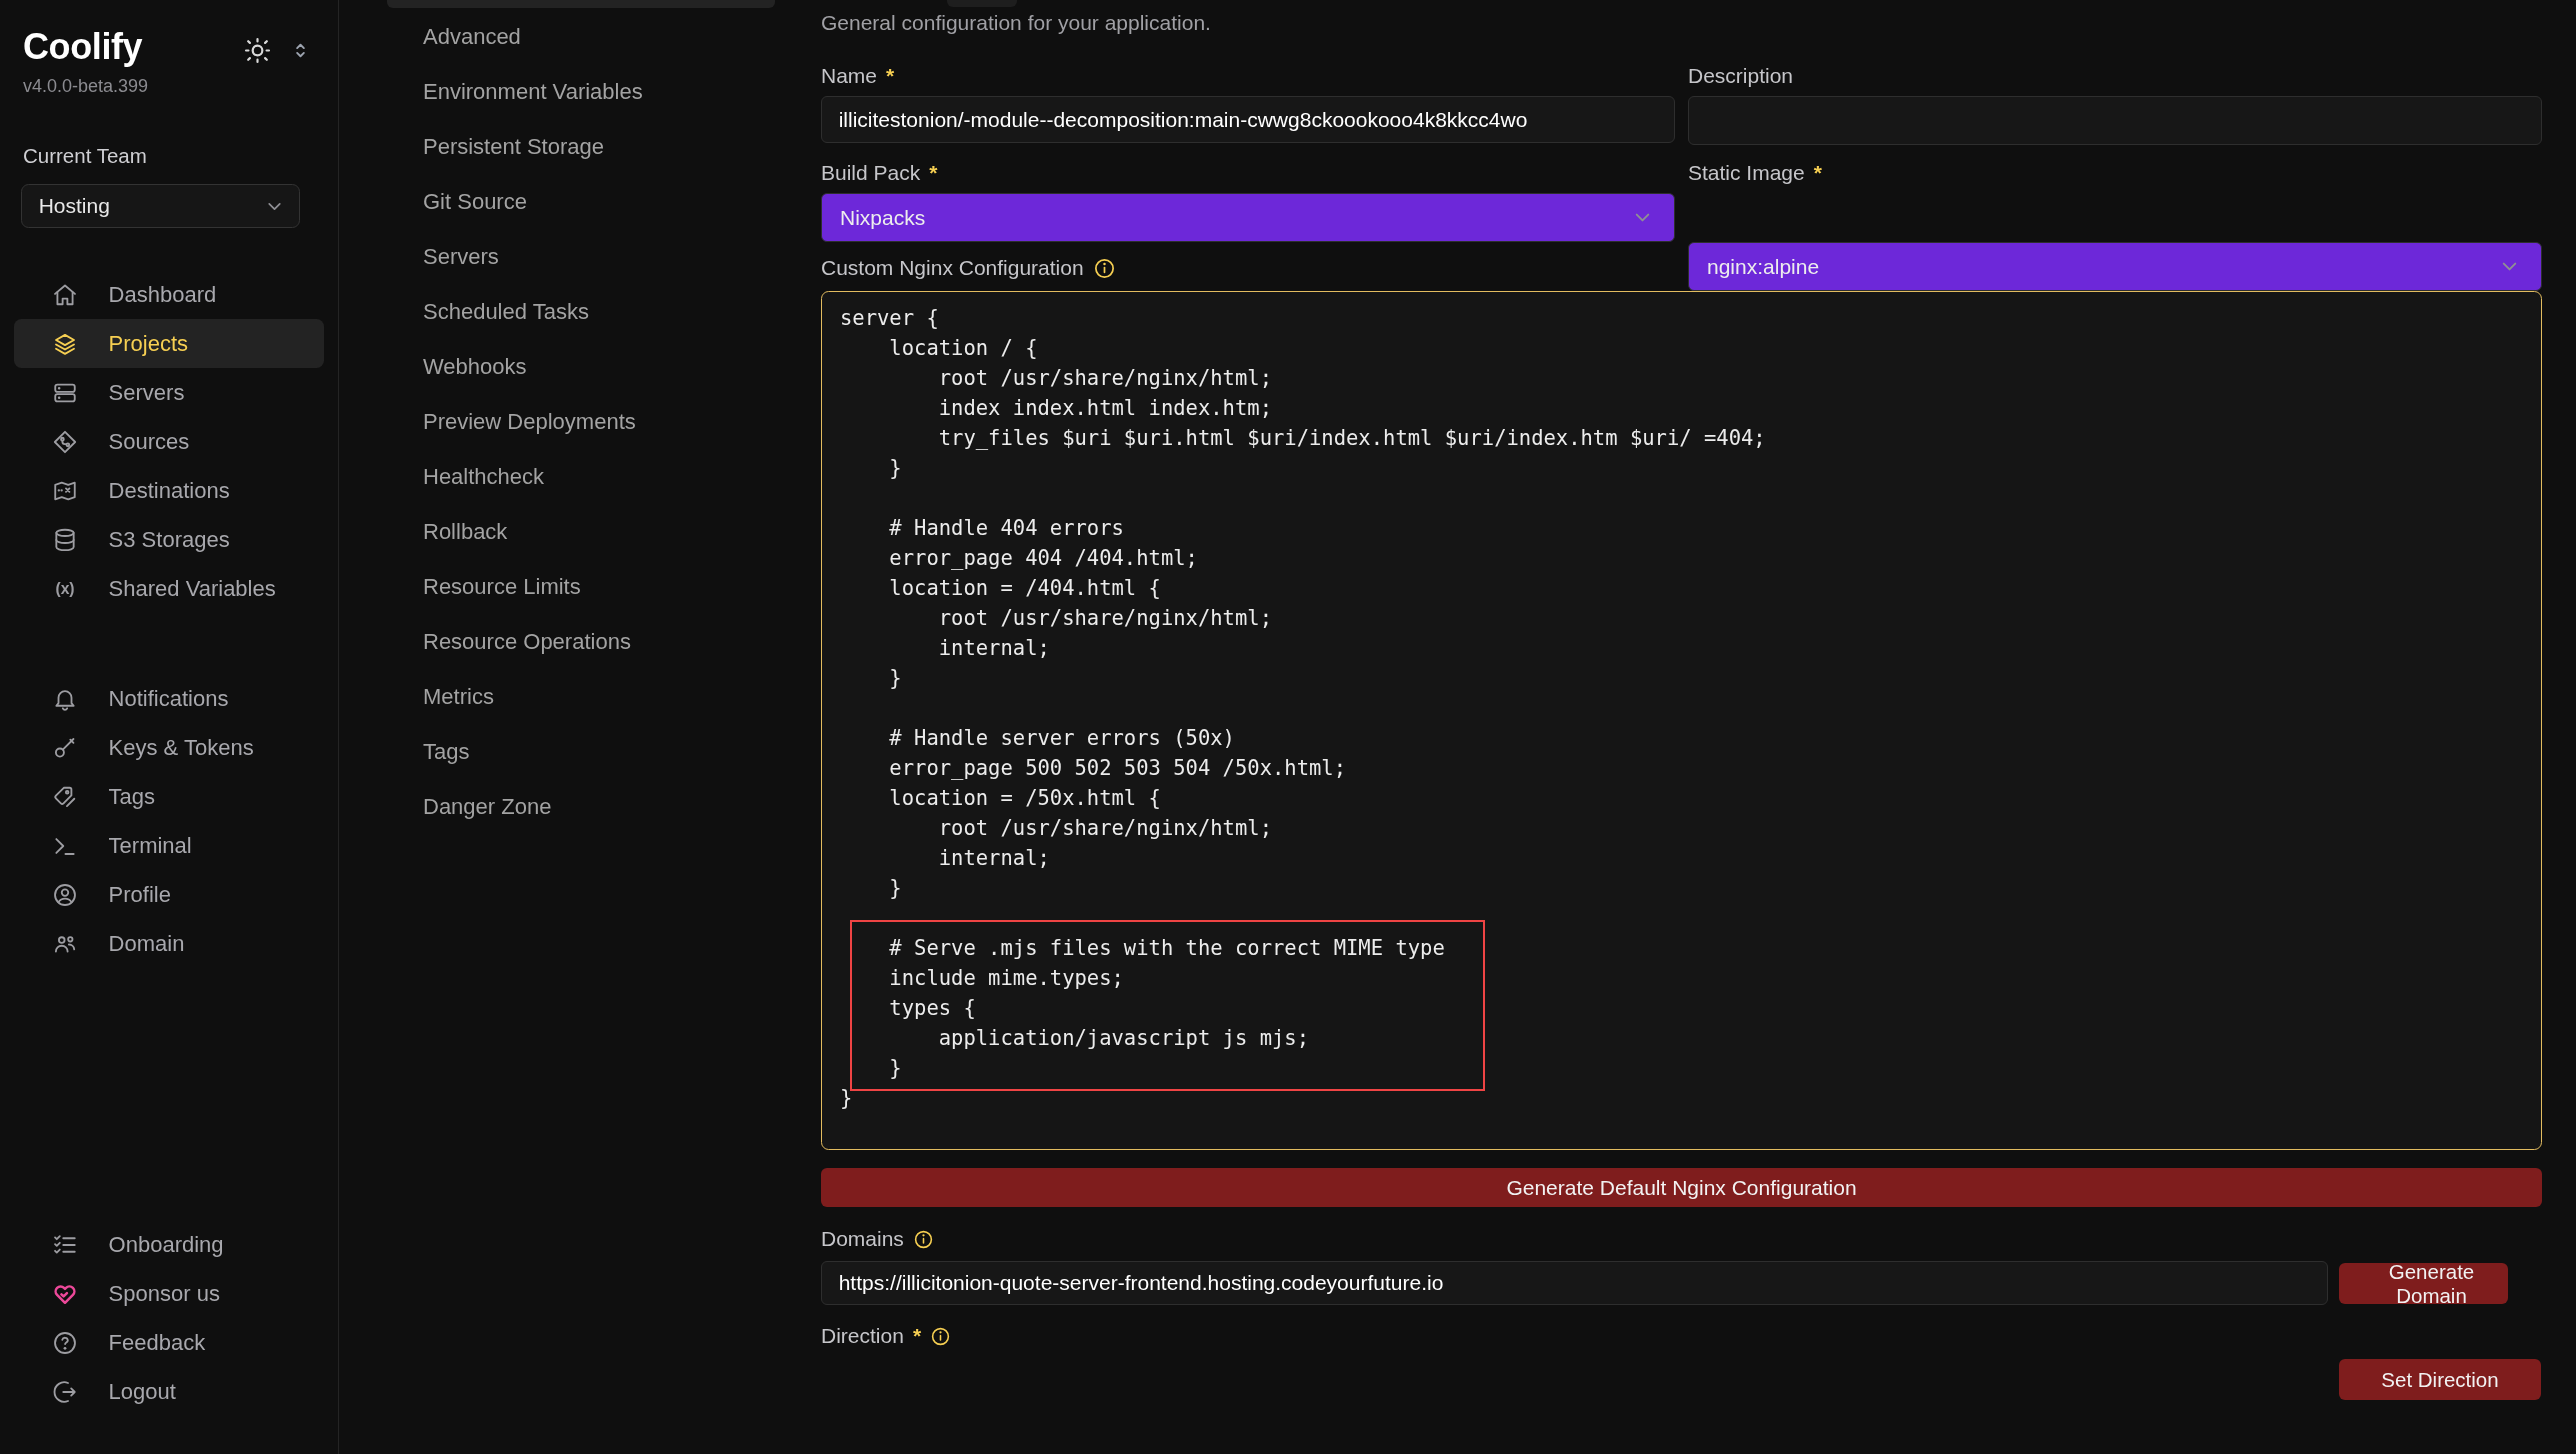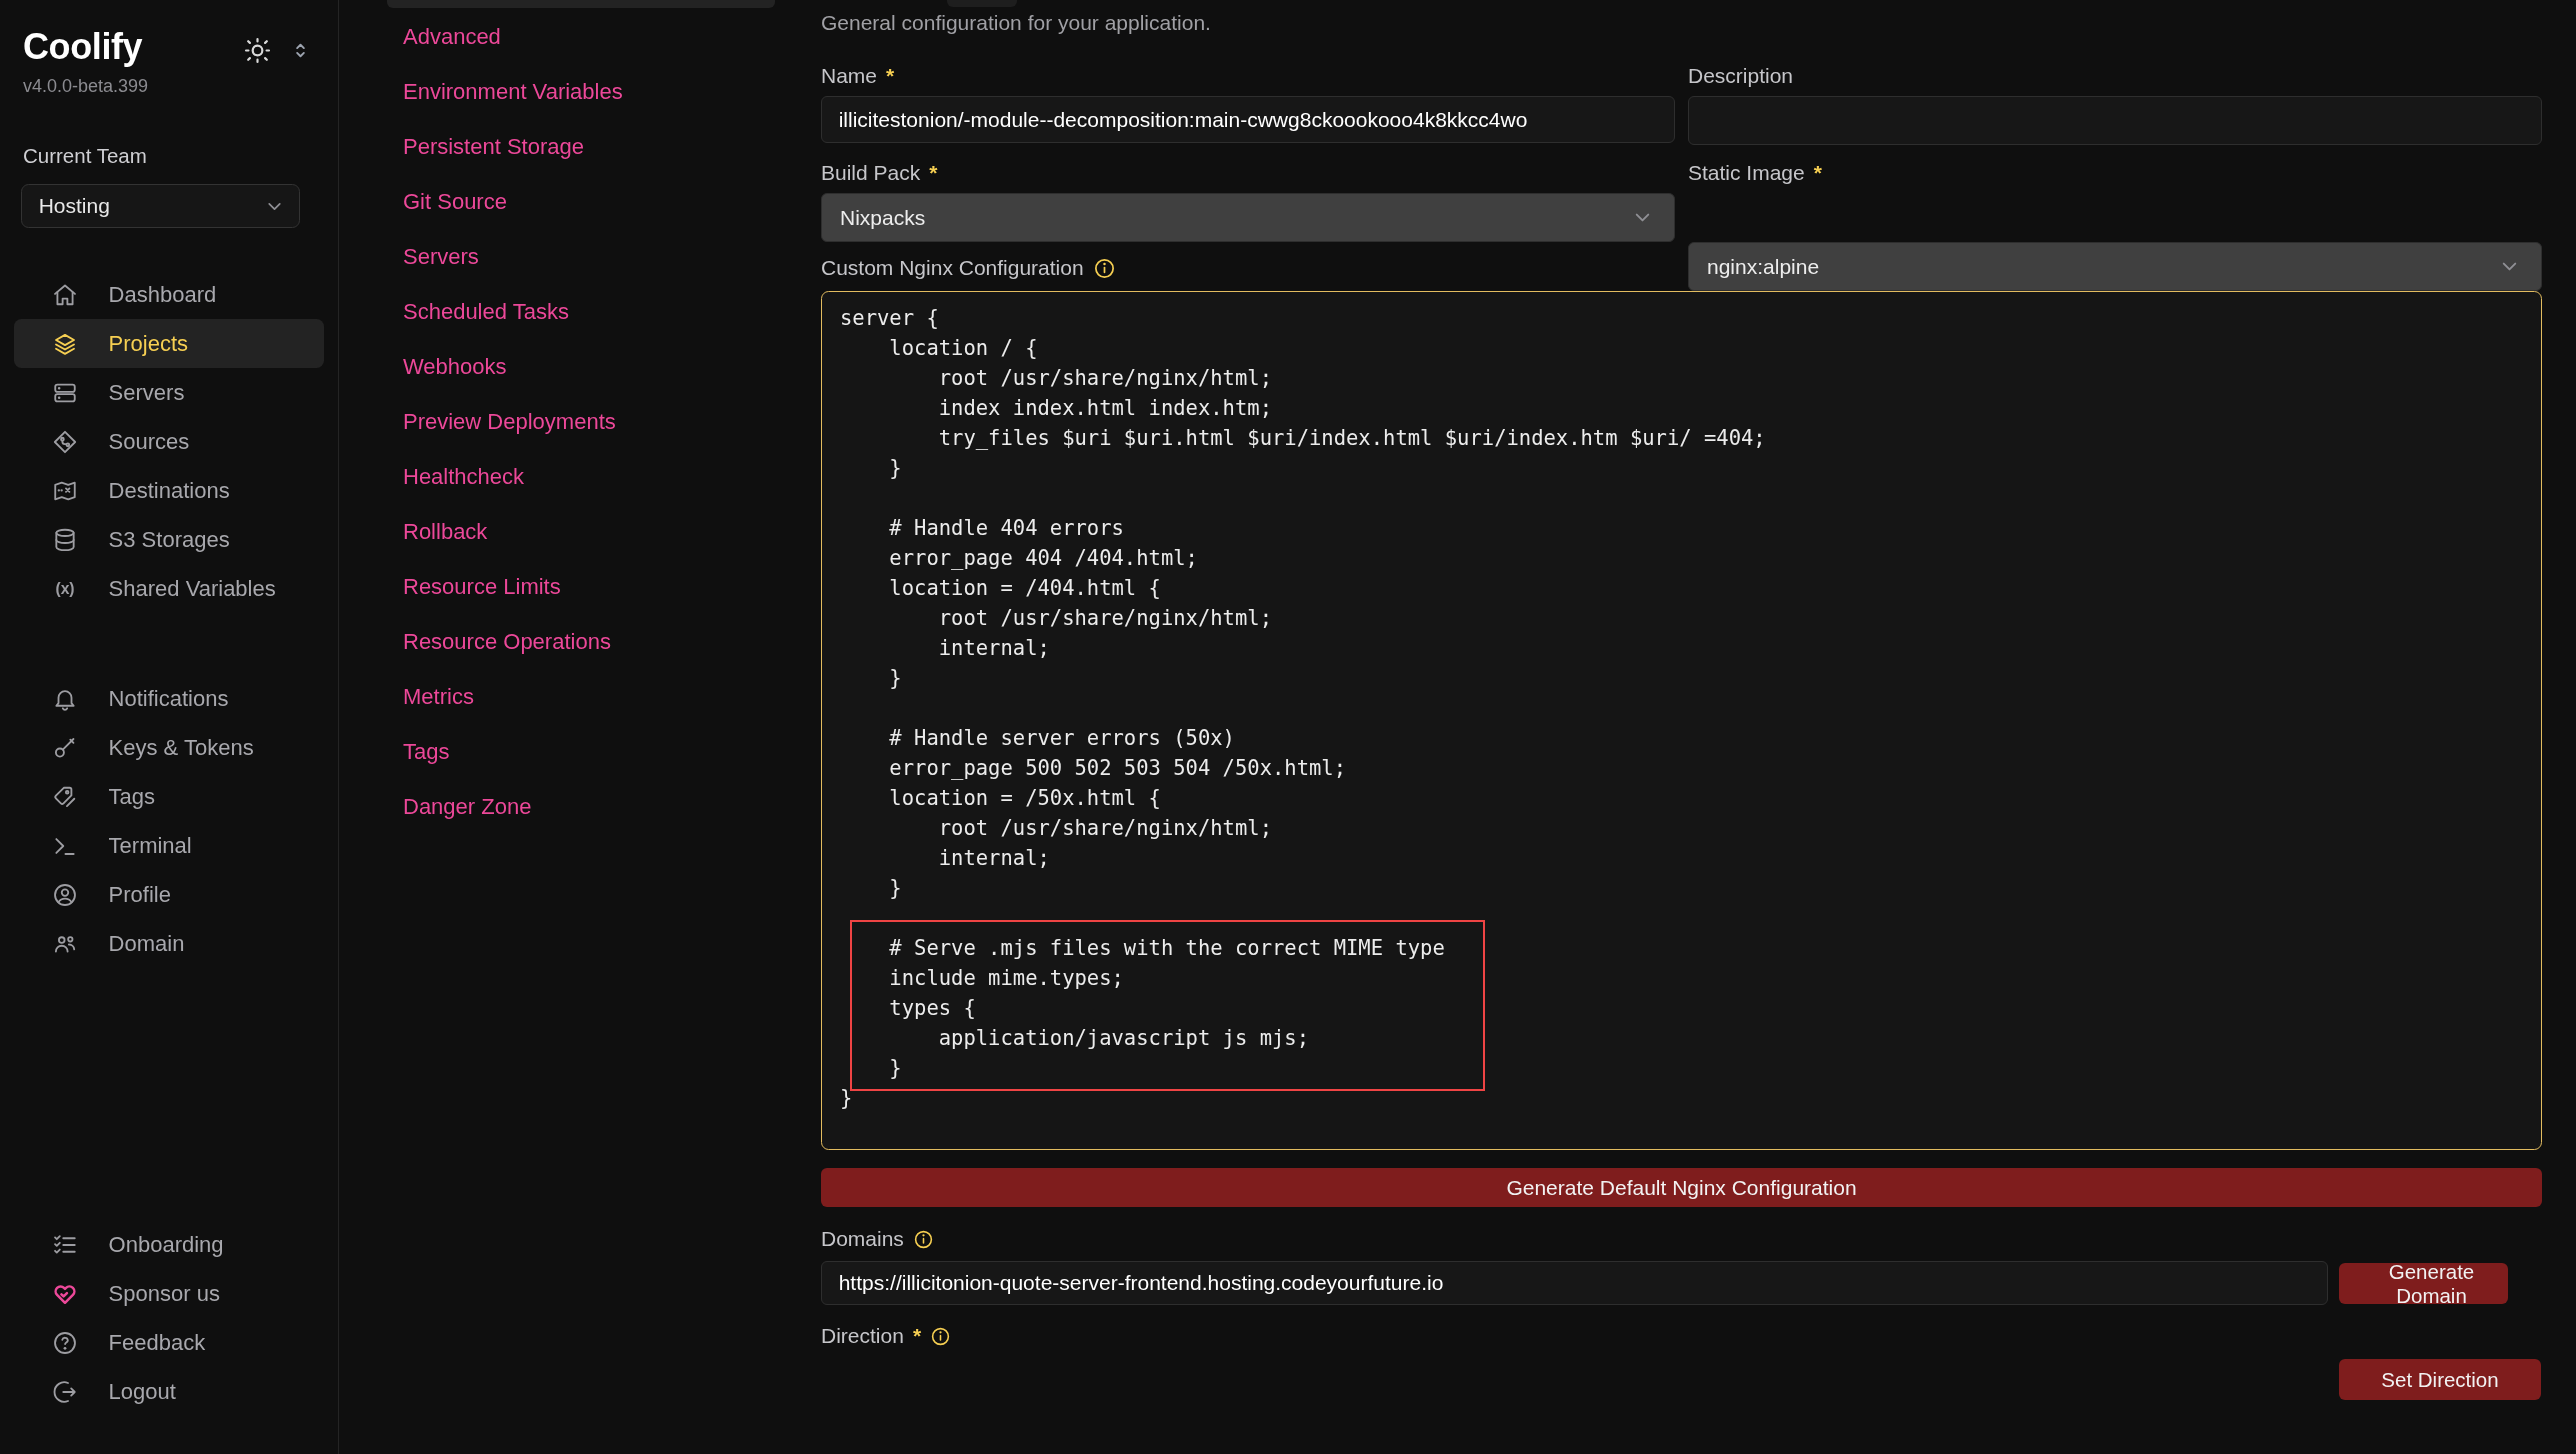--- a/index.html
+++ b/index.html
@@ -42,37 +42,37 @@
   .nav-item .ic { width: 27px; height: 27px; display: flex; align-items: center; justify-content: center; color: #9d9da2; }
   .nav-item.active { background: #232323; color: #f6cf52; }
   .nav-item.active .ic { color: #f6cf52; }
   .nav-item .ic.pink { color: #ec4899; }
   .sidebar-bottom { position: absolute; left: 0; right: 0; bottom: 38px; }
 
   
   .subnav { position: absolute; left: 340px; top: 0; width: 481px; height: 1454px; }
   .subnav-cut { position: absolute; left: 47px; top: 0; width: 388px; height: 7.6px; background: #232323; border-radius: 0 0 6px 6px; }
   .subnav-list { padding-top: 9px; }
-  .subnav-item { height: 55px; display: flex; align-items: center; padding-left: 63px; font-size: 22px; color: #ec4899; cursor: pointer; }
+  .subnav-item { height: 55px; display: flex; align-items: center; padding-left: 83px; font-size: 22px; color: #a3a3a3; cursor: pointer; }
 
   
   .main { position: absolute; left: 821px; top: 0; width: 1755px; height: 1454px; }
   .main-cut { position: absolute; left: 126px; top: 0; width: 70px; height: 6.8px; background: #1e1e1e; border-radius: 0 0 6px 6px; }
   .subtitle { position: absolute; left: 0; top: 10.6px; font-size: 21px; color: #a0a0a5; }
   .abs { position: absolute; }
   .lbl { font-size: 21px; color: #c6c6ca; display: flex; align-items: center; gap: 9px; }
   .req { color: #f6cf52; font-weight: 700; }
   .info-icon { color: #f6cf52; }
   .tinput {
     background: #171717; border: 0.8px solid #2e2e2e; border-radius: 6px;
     font-size: 21px; color: #fff; padding: 0 16.7px; width: 100%; height: 100%;
     font-family: "Liberation Sans", sans-serif; outline: none;
   }
   .tselect {
-    background: #404040; border: 0.8px solid #2e2e2e; border-radius: 6px;
+    background: #6d28d9; border: 0.8px solid #2e2e2e; border-radius: 6px;
     font-size: 21px; color: #ededed; display: flex; align-items: center;
     padding: 0 18px; position: relative; cursor: pointer;
   }
   .tselect .chev { position: absolute; right: 20px; color: #8f8f94; }
   .btn {
     background: #7f1d1d; border-radius: 6px; color: #f2f2f2; font-size: 20.5px;
     display: flex; align-items: center; justify-content: center; cursor: pointer;
     border: none; font-family: "Liberation Sans", sans-serif;
   }
   .editor {

